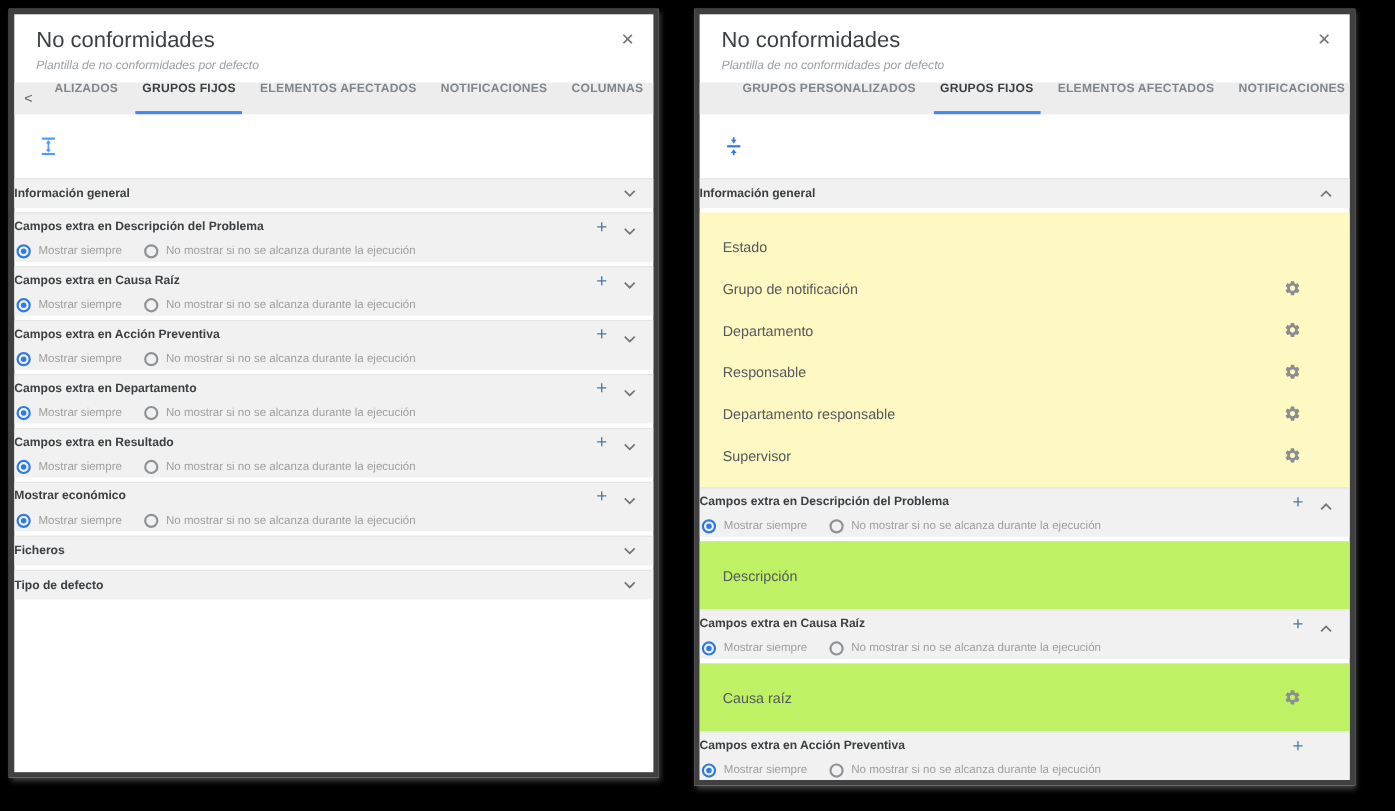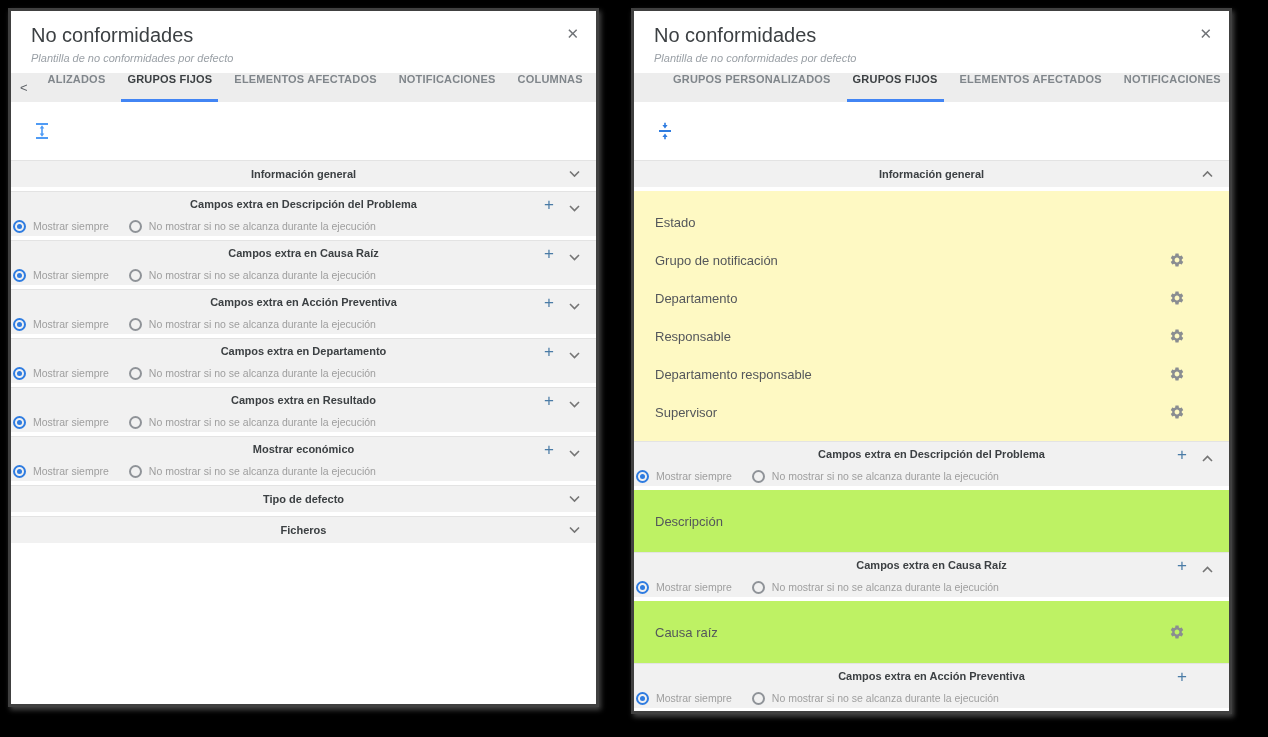--- a/index.html
+++ b/index.html
@@ -1,21 +1,21 @@
 <!DOCTYPE html>
 <html lang="es"><head>
 <meta charset="utf-8">
 <style>
   html,body{margin:0;padding:0}
   body{
     width:1268px;height:737px;position:relative;background:#000;
     font-family:"Liberation Sans",sans-serif;overflow:hidden;
   }
   .panel{
-    position:absolute;top:8px;background:#fff;border:3px solid #404040;
+    position:absolute;top:8px;background:#fff;border:5px solid #404040;
     box-shadow:2px 3px 5px rgba(150,150,150,.45);overflow:hidden;box-sizing:border-box;
   }
   #left-panel{left:8px;width:591px;height:699px}
   #right-panel{left:631px;width:601px;height:706px}
 
   
   .hdr{position:relative;padding:13px 20px 9px}
   .hdr-title{font-size:20px;color:#3c4043;font-weight:400}
   .hdr-sub{font-size:11px;font-style:italic;color:#9aa0a6;margin-top:5px}
   .close-btn{position:absolute;top:12px;right:15px;font-size:15px;color:#707377;
@@ -31,21 +31,21 @@
   .tab.active::after{content:"";position:absolute;left:5px;right:5px;bottom:0;height:3px;background:#4285f4}
   #right-panel .tabbar{padding-left:28px}
 
   
   .toolbar{height:58px;display:flex;align-items:center;padding-left:21px}
   .tool-btn{background:none;border:none;padding:2px;cursor:pointer;display:flex}
 
   
   .secs{margin-top:0}
   .sec{background:#f1f1f1;border-top:1px solid #e3e3e3;position:relative;margin-bottom:4px}
-  .sec-head{position:relative;display:flex;align-items:center;justify-content:center;height:26px;cursor:pointer}
+  .sec-head{position:relative;display:flex;align-items:center;justify-content:flex-start;height:26px;cursor:pointer}
   .radio-sec .sec-head{height:24px}
   .sec-title{font-size:11px;font-weight:700;color:#3c4043}
   .plus-btn{position:absolute;right:40px;top:50%;transform:translateY(-50%);
     background:none;border:none;color:#4a7ba6;font-size:17px;font-weight:400;line-height:1;
     cursor:pointer;font-family:inherit;padding:0 2px}
   .chev-btn{position:absolute;right:13px;background:none;border:none;padding:3px;cursor:pointer;display:flex}
   .chev-center{top:50%;transform:translateY(-50%)}
   .chev-low{top:10px}
 
   
@@ -220,32 +220,32 @@
       <div class="radio-row">
         <span class="rb on"></span>
         <span class="rlabel">Mostrar siempre</span>
         <span class="rb"></span>
         <span class="rlabel">No mostrar si no se alcanza durante la ejecución</span>
       </div>
     </div>
 
     <div class="sec">
       <div class="sec-head">
-        <span class="sec-title">Tipo de defecto</span>
+        <span class="sec-title">Ficheros</span>
         <button class="chev-btn chev-center">
           <svg width="11" height="7" viewBox="0 0 11 7">
               <path d="M1 1l4.5 4.5L10 1" fill="none" stroke="#757575" stroke-width="1.6"></path>
             </svg>
         </button>
       </div>
     </div>
 
     <div class="sec">
       <div class="sec-head">
-        <span class="sec-title">Ficheros</span>
+        <span class="sec-title">Tipo de defecto</span>
         <button class="chev-btn chev-center">
           <svg width="11" height="7" viewBox="0 0 11 7">
               <path d="M1 1l4.5 4.5L10 1" fill="none" stroke="#757575" stroke-width="1.6"></path>
             </svg>
         </button>
       </div>
     </div>
 
   </div>
 </div>

